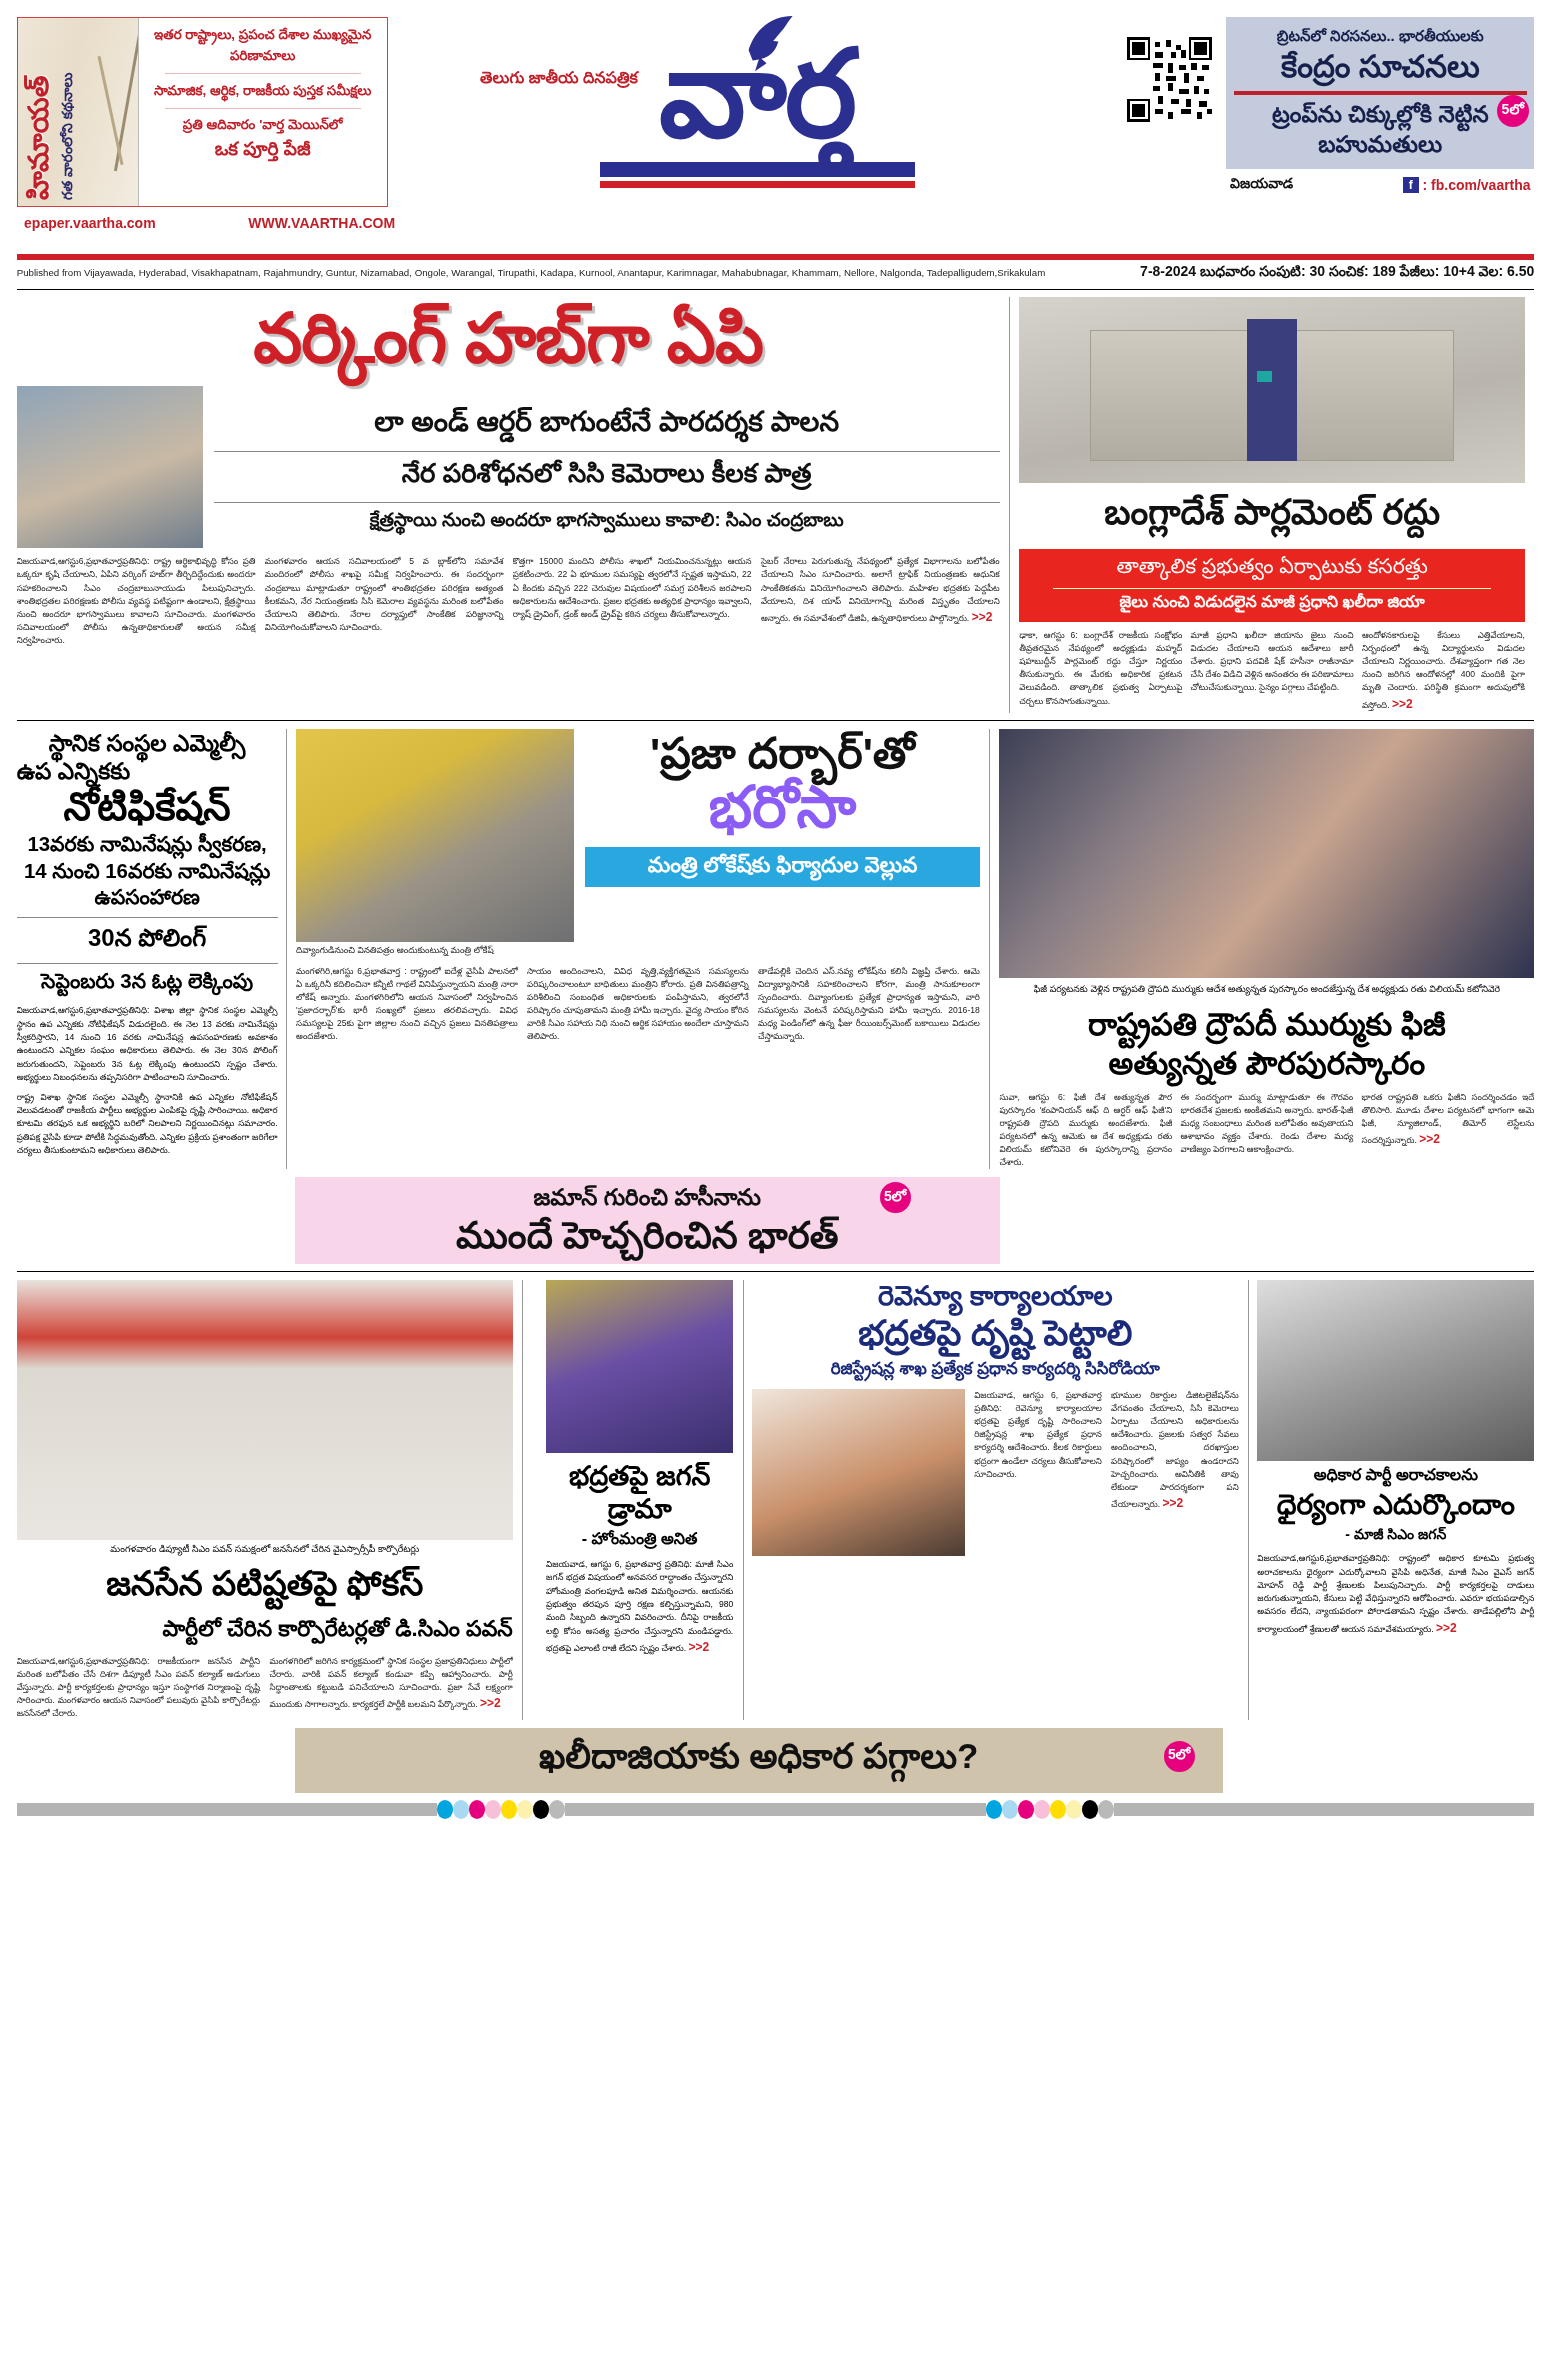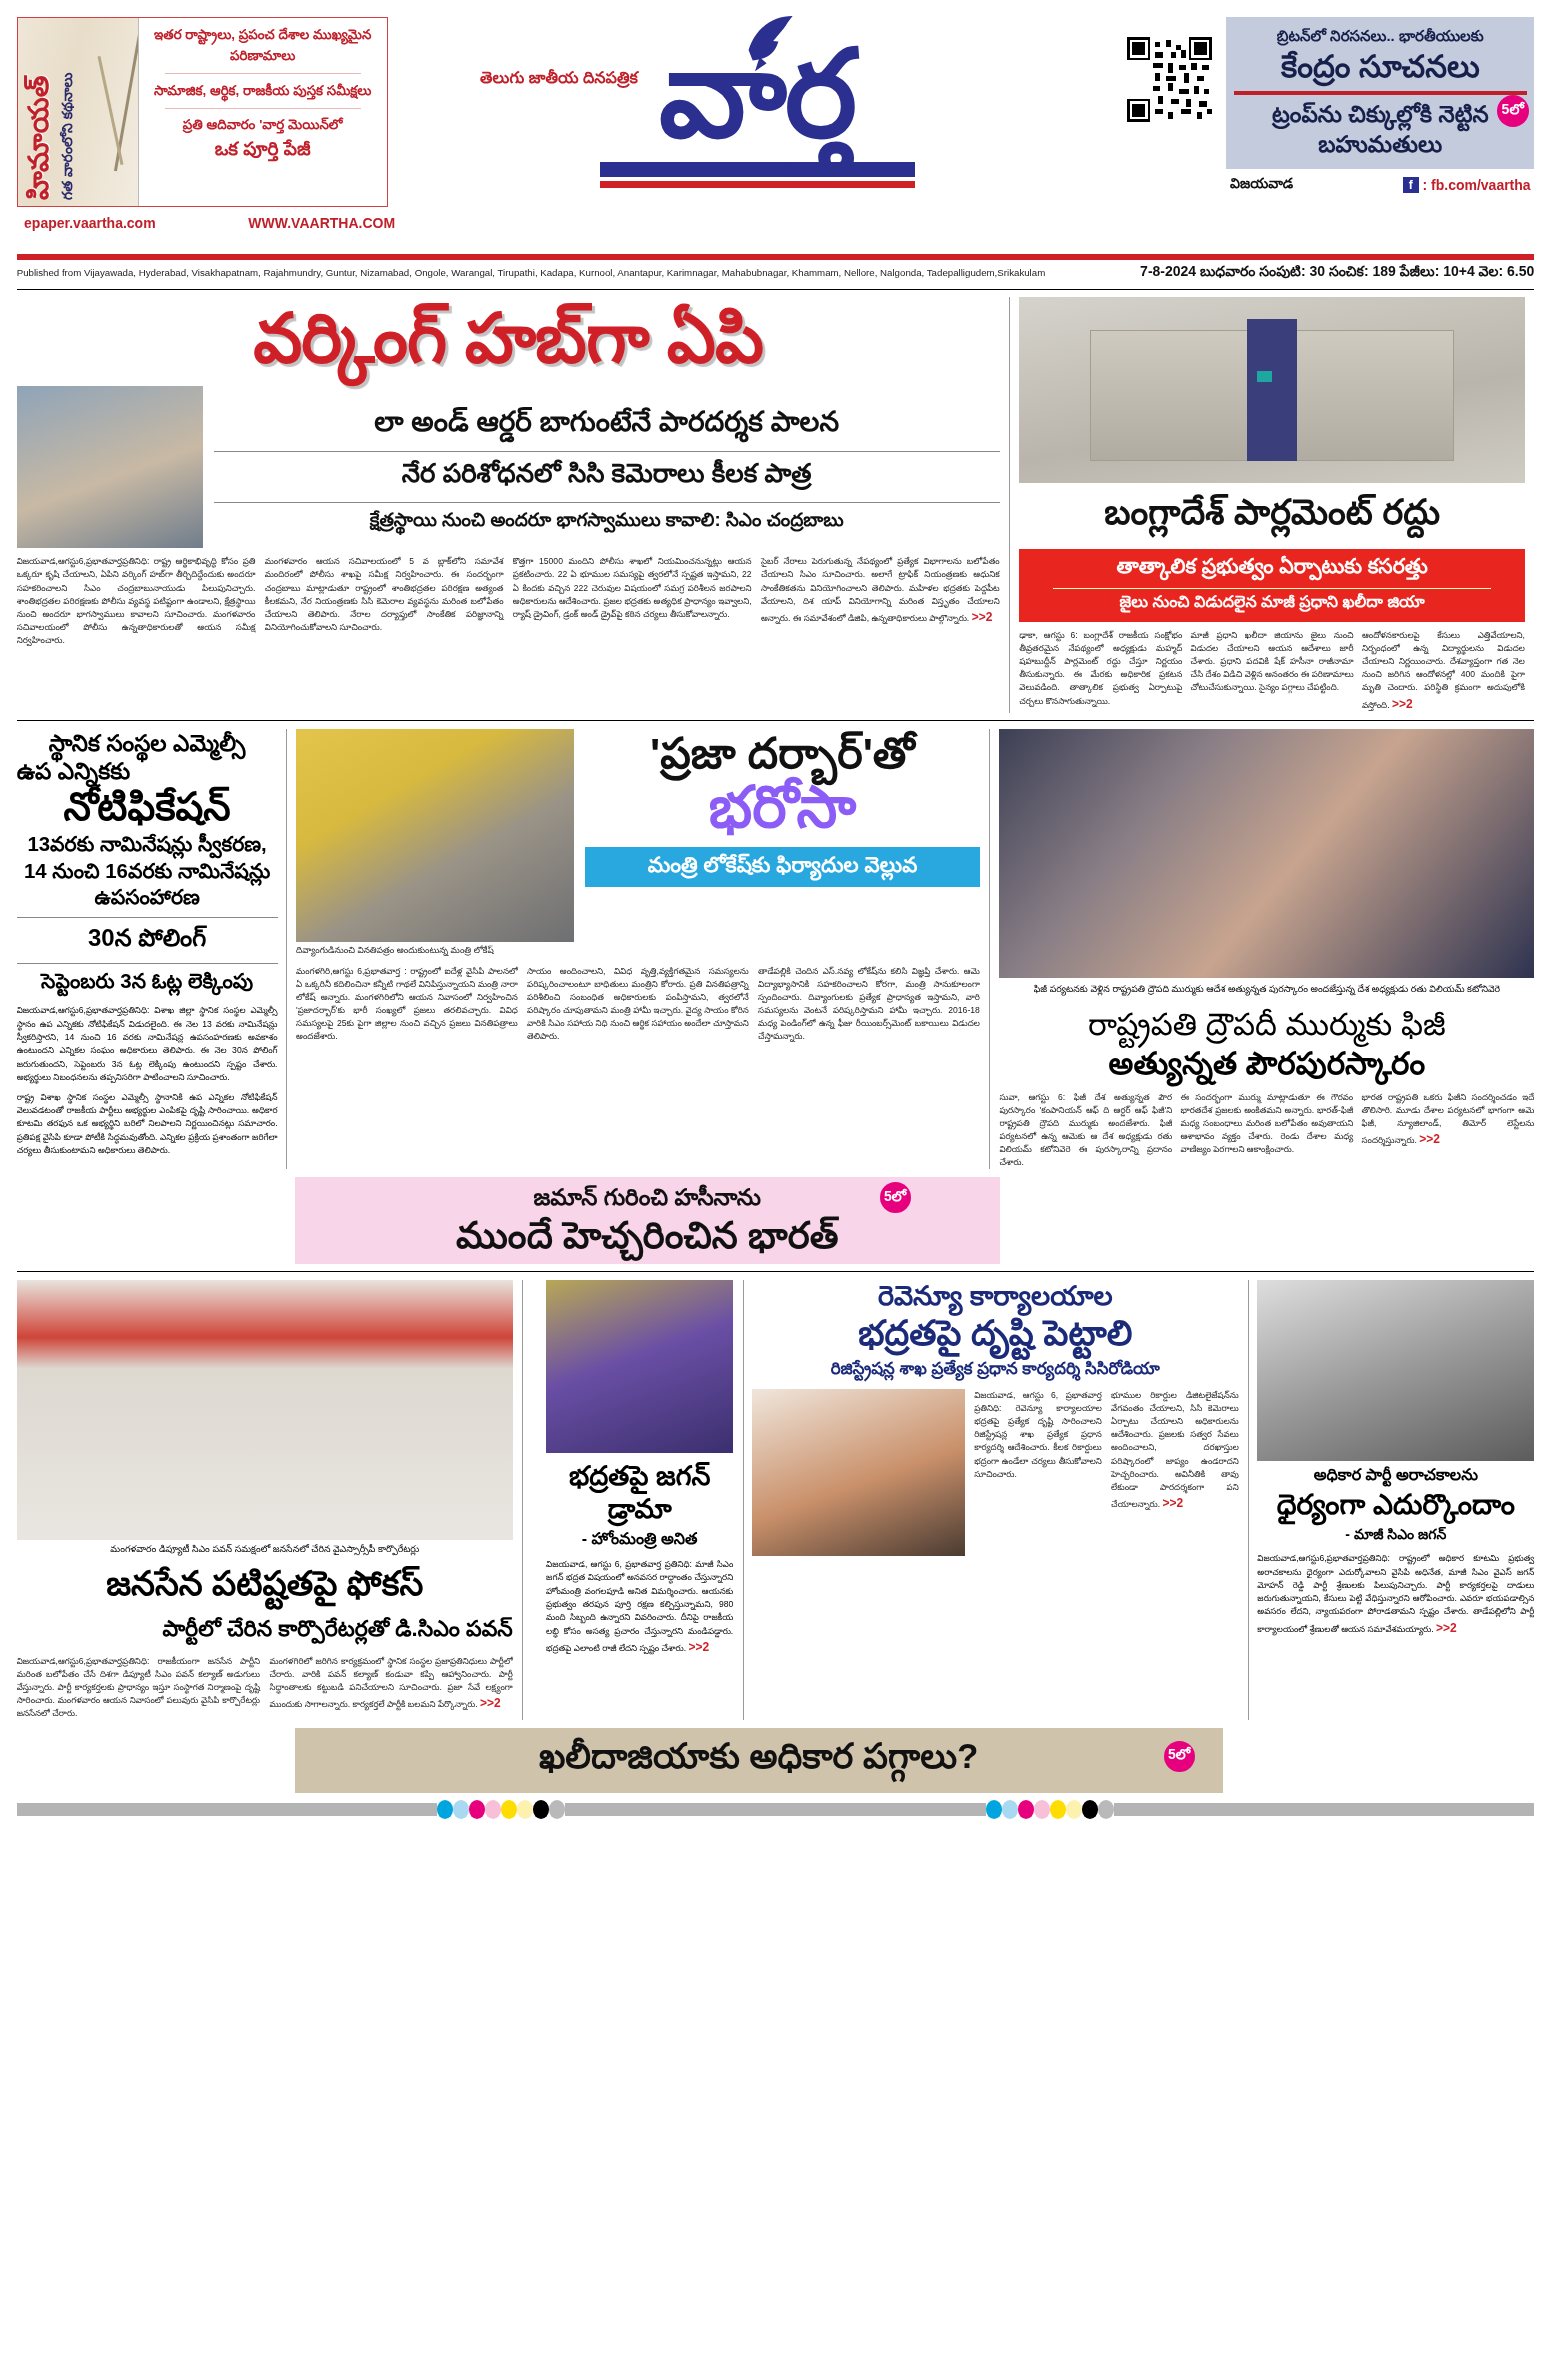--- a/index.html
+++ b/index.html
@@ -107,21 +107,21 @@
   .cols4 { display: flex; gap: 9.3px; margin-top: 7.4px; }
   .col { flex: 1; font-size: 8.6px; line-height: 1.52; text-align: justify; color: #1a1a1a; }
   .arrow { color: #cf2027; font-weight: bold; font-size: 12px; }
 
   .r-photo { height: 186px; background: linear-gradient(170deg,#d6d3cc,#b9b5ac 60%,#cfccc4); position: relative; }
   .r-photo .bld { position:absolute; left:14%; top:18%; width:72%; height:70%; background:linear-gradient(180deg,#cfcabf,#b0aca2); border:1.9px solid #a39e93;}
   .r-photo .ctr { position:absolute; left:45%; top:12%; width:10%; height:76%; background:#3a3e7a; }
   .r-photo .flag { position:absolute; left:47%; top:40%; width:15px; height:10.2px; background:#1ea7a0; }
   .r-head { font-size: 35px; font-weight: bold; text-align: center; color: #111; padding: 9.3px 0 7.4px; }
   .r-redbox { background: #e8251f; padding: 6.5px 5.6px; }
-  .r-redbox .a { color: #fff; font-size: 20.4px; font-weight: bold; text-align: center; }
+  .r-redbox .a { color: #fff; font-size: 20.4px; font-weight: normal; text-align: center; }
   .r-redbox hr { border: 0; border-top: 0.9px solid #ffb; margin: 4.6px 28px; }
   .r-redbox .b { color: #fff; font-size: 16px; font-weight: bold; text-align: center; }
   .r-cols { display: flex; gap: 8.3px; margin-top: 7.4px; }
 
   
   .sec2 { display: flex; gap: 9.3px; border-top: 1.9px solid #000; margin-top: 7.4px; padding-top: 7.4px; }
   .s2a { width: 271px; border-right: 0.9px solid #999; padding-right: 8.3px; }
   .s2b { width: 686px; }
   .s2c { width: 547px; border-left: 0.9px solid #999; padding-left: 9.3px; }
 
@@ -137,21 +137,21 @@
   .s2b-photo { width: 278px; }
   .s2b-photo .ph2 { height: 213px; background: linear-gradient(150deg,#e2c54a 0%, #d7b93f 32%, #9a9387 60%, #6e6f72 100%); }
   .s2b-head { flex: 1; text-align: center; }
   .s2b-head .q1 { font-size: 43px; font-weight: bold; color: #111; line-height: 1.12; }
   .s2b-head .q2 { font-size: 58px; font-weight: bold; color: #8b5cf6; line-height: 1.05; }
   .bluebox { background: #29a8df; color: #fff; font-size: 21.3px; font-weight: bold; text-align: center; padding: 5.6px 3.7px; margin-top: 9.3px; }
   .s2b-cols { display: flex; gap: 9.3px; margin-top: 8.3px; }
 
   .s2c .ph3 { height: 249px; background: linear-gradient(130deg,#3c3f55 0%, #8a7f86 30%, #c7a48f 55%, #2e3350 100%); }
   .s2c .cap { font-size: 9.3px; line-height: 1.45; text-align: center; padding: 5.6px 9.3px 0; }
-  .s2c .ch1 { font-size: 31px; font-weight: normal; text-align: center; padding-top: 9.3px; line-height:1.25; }
+  .s2c .ch1 { font-size: 31px; font-weight: bold; text-align: center; padding-top: 9.3px; line-height:1.25; }
   .s2c .ch2 { font-size: 31px; font-weight: bold; text-align: center; line-height:1.25; }
   .s2c-cols { display: flex; gap: 8.3px; margin-top: 7.4px; }
 
   
   .pinkstrip { background: #f8d5e8; margin: 7.4px 0 0 278px; width: 705px; padding: 7.4px 9.3px; position: relative; }
   .pinkstrip .p1 { font-size: 23px; font-weight: bold; text-align: center; color: #111; }
   .pinkstrip .p2 { font-size: 37px; font-weight: bold; text-align: center; color: #111; line-height:1.1; }
   .pinkstrip .b5 { position: absolute; right: 89px; top: 5.6px; width: 31px; height: 31px; border-radius: 50%; background: #e6007e; color: #fff; font-size: 14px; font-weight: bold; display: flex; align-items: center; justify-content: center; }
 
   

